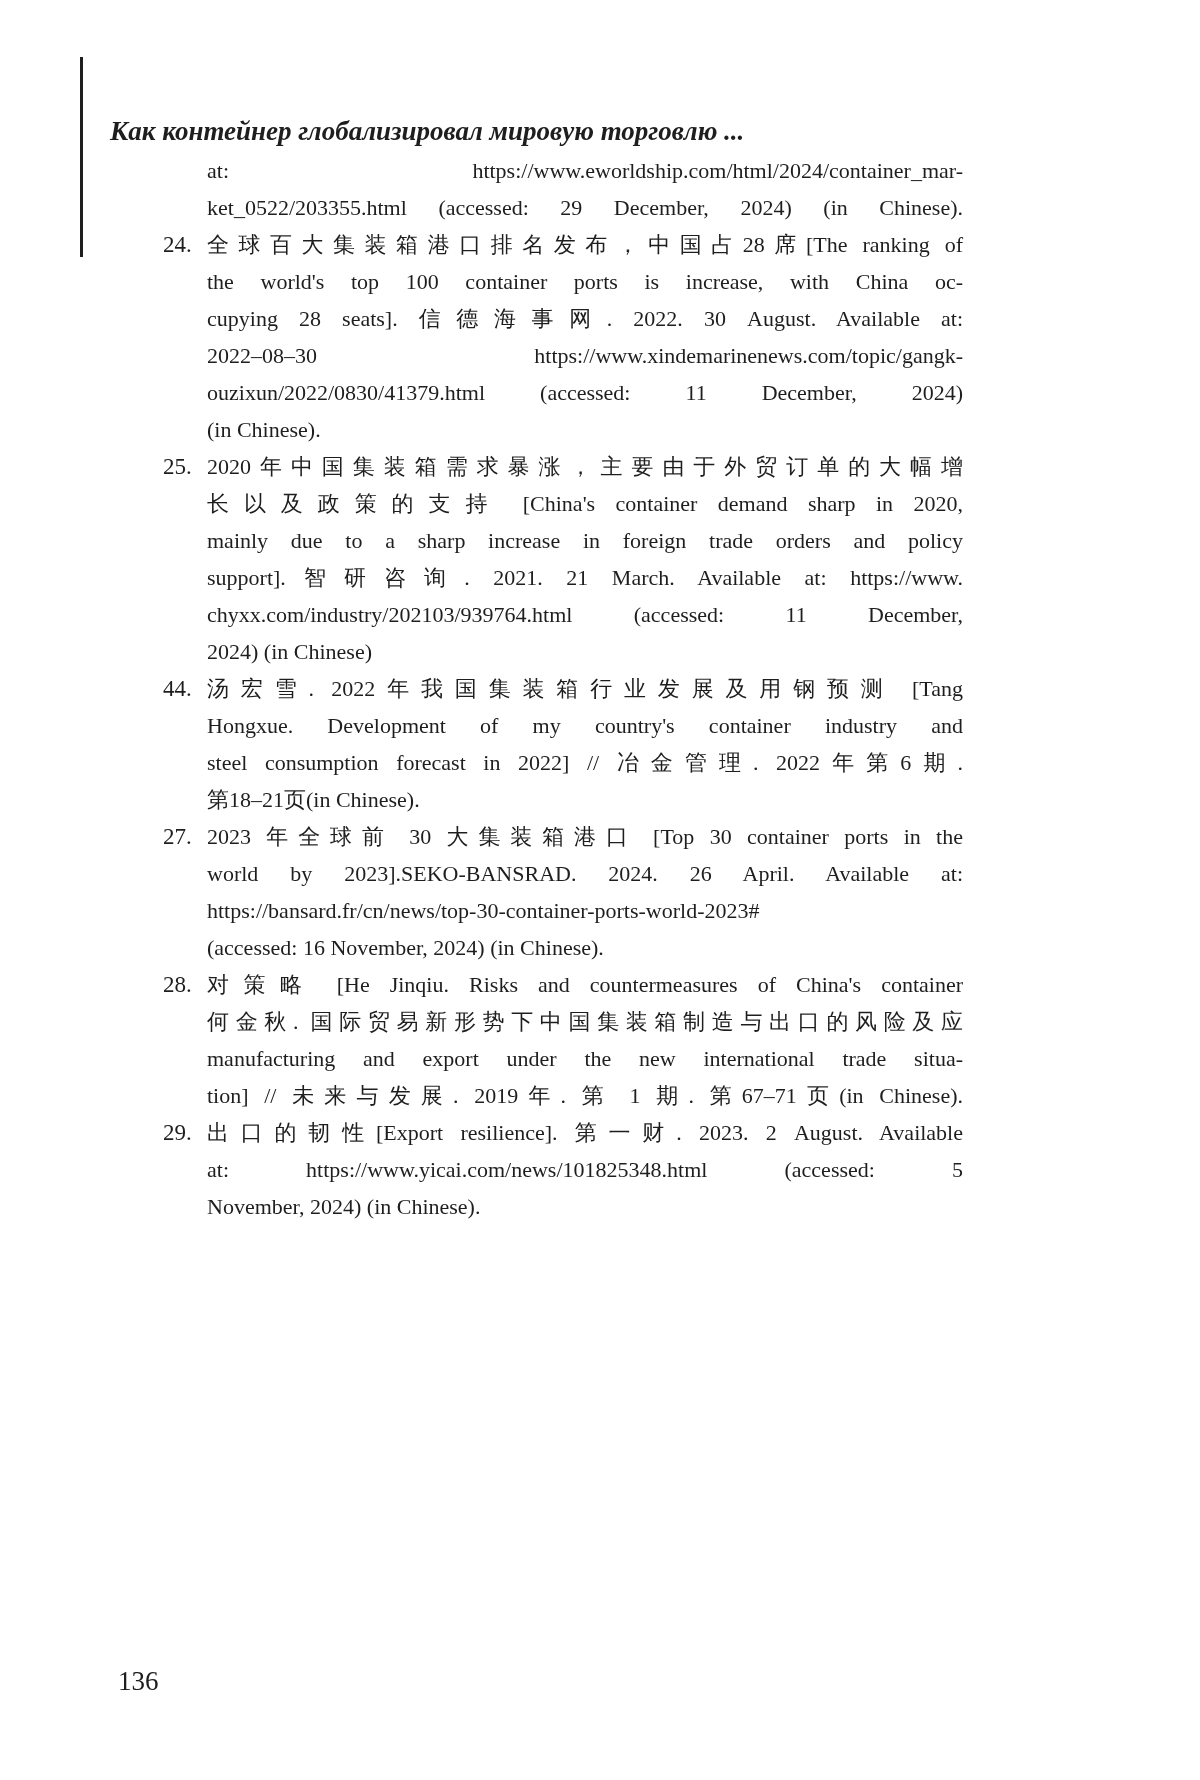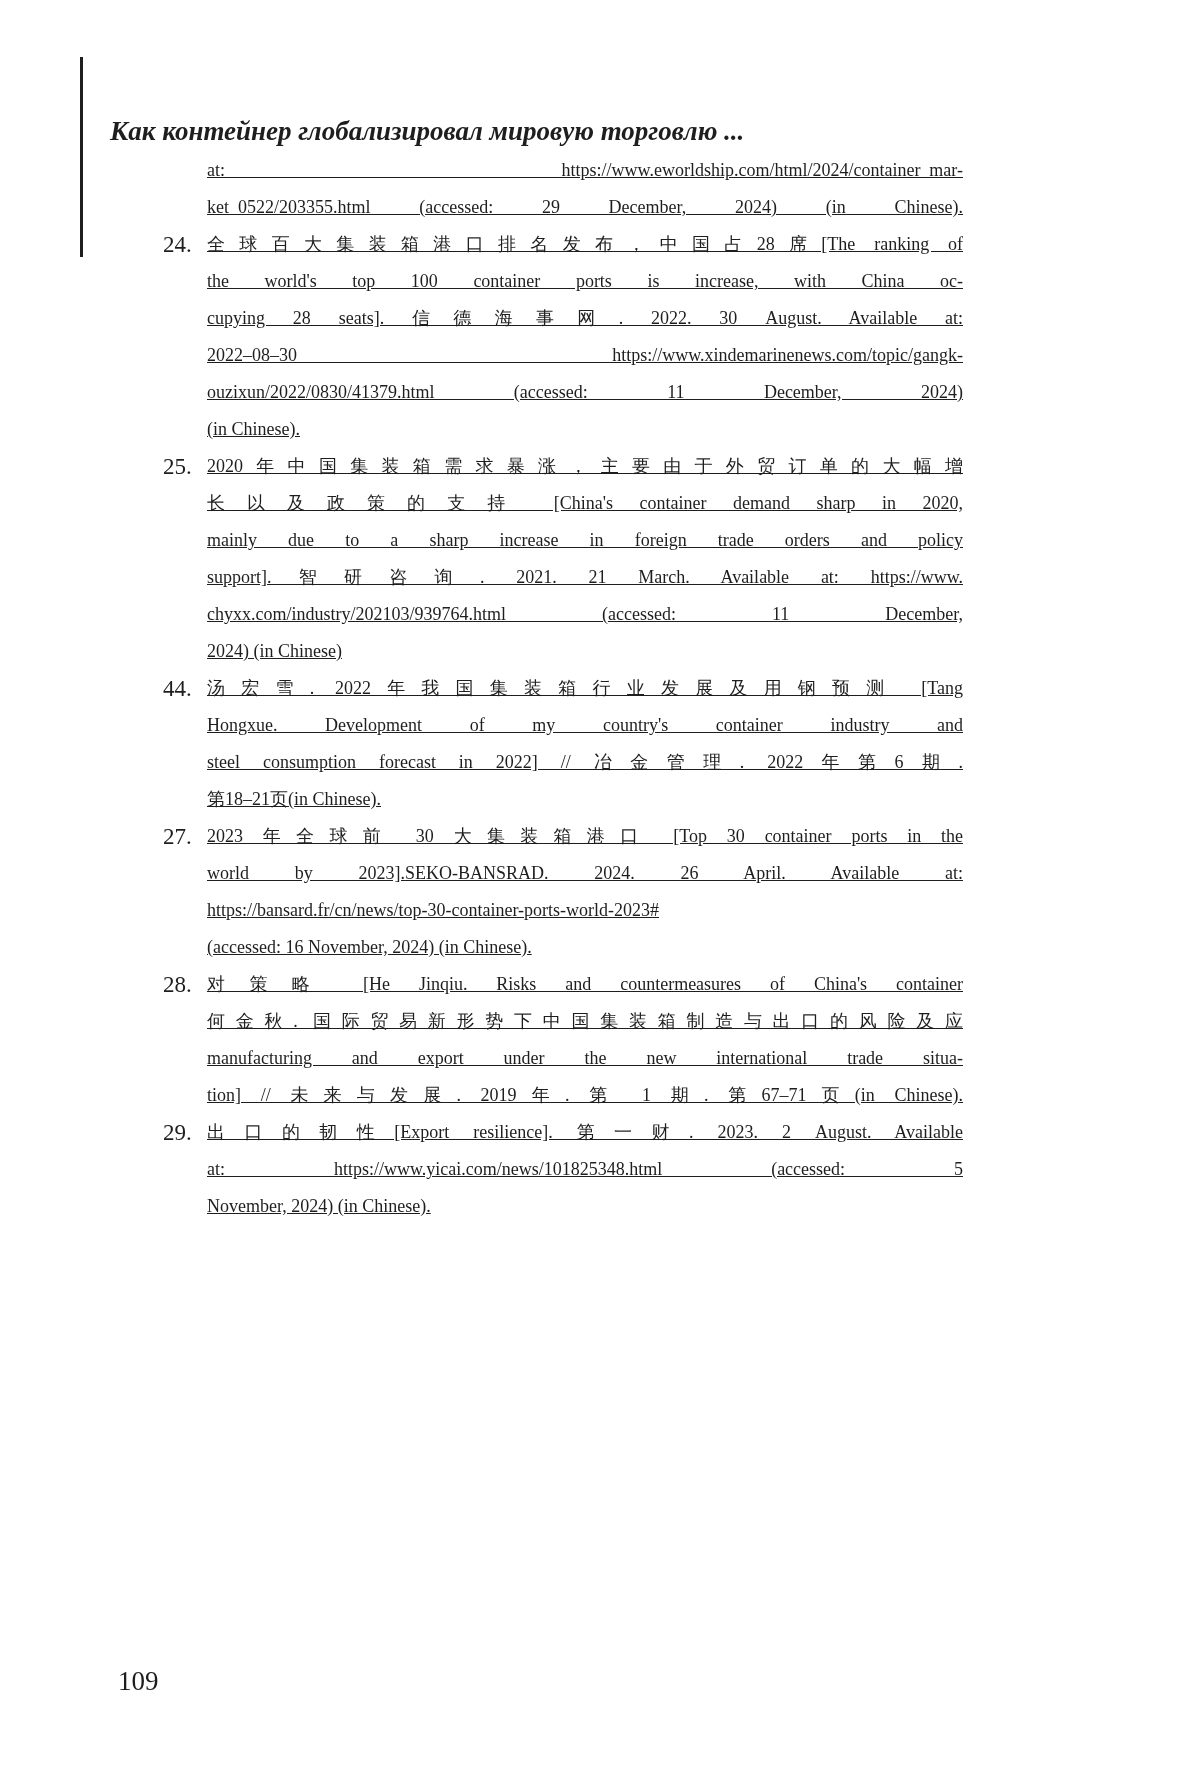--- a/index.html
+++ b/index.html
@@ -45,25 +45,24 @@
     padding-left: 44px;
   }
   .ref-num {
     position: absolute;
     left: 0;
     top: 0;
     font-size: 23px;
     line-height: 37px;
   }
   .ref-line {
-    font-size: 18px;
+    font-size: 22px;
     line-height: 37px;
     text-align: justify;
     text-align-last: justify;
-    text-decoration: underline;
   }
   .ref-line.lastline {
     text-align-last: left;
   }
   .page-number {
     position: absolute;
     left: 118px;
     top: 1666px;
     font-size: 27px;
   }
@@ -121,14 +120,14 @@
         <div class="ref-line">tion] // 未来与发展. 2019年. 第 1 期. 第67–71页(in Chinese).</div>
       </div>
       <div class="ref-item">
         <span class="ref-num">29.</span>
         <div class="ref-line">出口的韧性[Export resilience]. 第一财. 2023. 2 August. Available</div>
         <div class="ref-line">at: https://www.yicai.com/news/101825348.html (accessed: 5</div>
         <div class="ref-line lastline">November, 2024) (in Chinese).</div>
       </div>
     </div>
 
-  <div class="page-number">109</div>
+  <div class="page-number">136</div>
 </div>
 
 </body></html>

